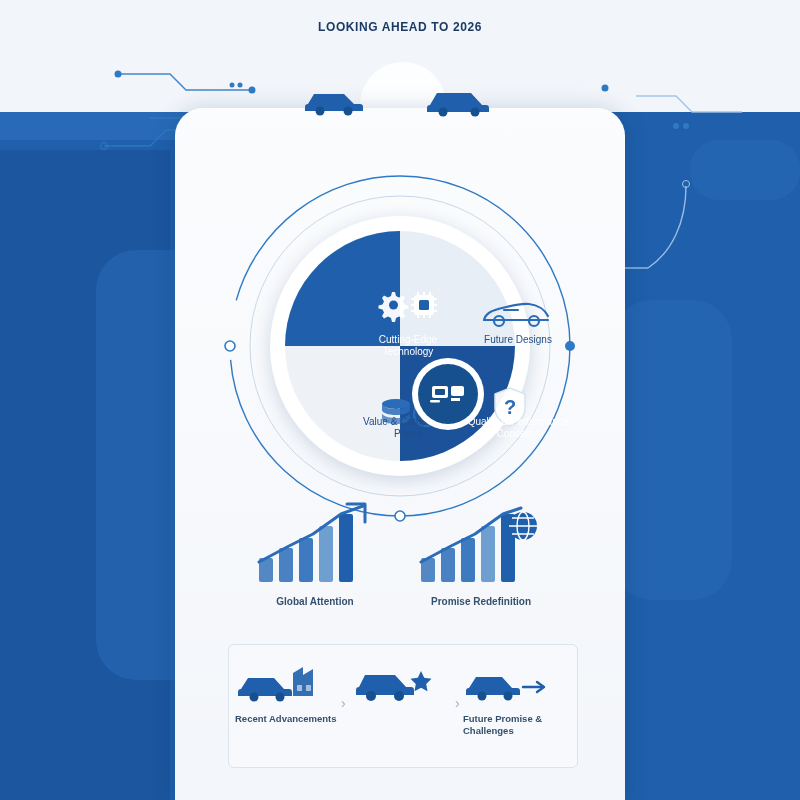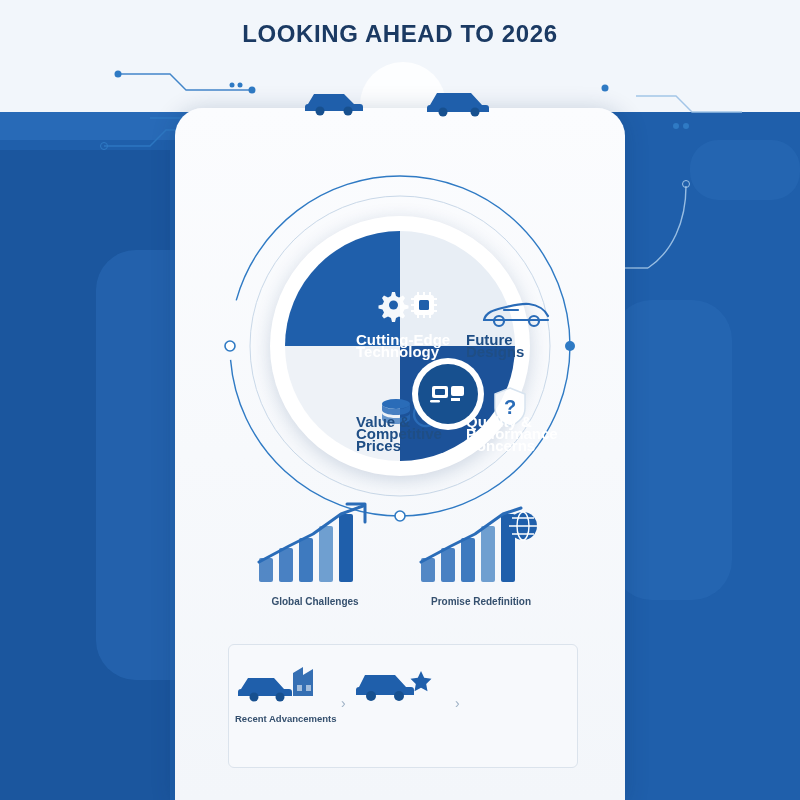--- a/index.html
+++ b/index.html
@@ -86,21 +86,21 @@
     border-radius: 28px 28px 0 0;
     box-shadow: 0 2px 24px rgba(12,40,80,.20);
   }
 
   
   .title {
     position: absolute;
     left: 0; top: 20px;
     width: 800px;
     text-align: center;
-    font-size: 24px;
+    font-size: 12px;
     font-weight: bold;
     letter-spacing: .6px;
     color: #1b3a63;
   }
 
   
   .topcars {
     position: absolute;
     left: 300px; top: 78px;
     width: 210px; height: 40px;
@@ -146,23 +146,23 @@
     position: absolute;
     left: 148px; top: 148px;
     width: 60px; height: 60px;
     border-radius: 50%;
     background: #17508f;
     box-shadow: 0 0 0 6px #ffffff;
   }
   .quad-label {
     position: absolute;
     width: 104px;
-    text-align: left;
-    font-size: 15px;
-    font-weight: bold;
+    text-align: center;
+    font-size: 10px;
+    font-weight: normal;
     line-height: 12px;
   }
   .lbl-tech  { left: 86px;  top: 118px; color: #ffffff; }
   .lbl-style { left: 196px; top: 118px; color: #1f4e85; }
   .lbl-value { left: 86px;  top: 200px; color: #1f4e85; }
   .lbl-qual  { left: 196px; top: 200px; color: #ffffff; }
 
   .quad-icon { position: absolute; }
   .ic-tech  { left: 106px; top: 72px; }
   .ic-style { left: 210px; top: 80px; }
@@ -350,21 +350,21 @@
       <g fill="#2a6cb8">
         <rect x="10" y="58" width="14" height="24" rx="2" opacity=".8"></rect>
         <rect x="30" y="48" width="14" height="34" rx="2" opacity=".85"></rect>
         <rect x="50" y="38" width="14" height="44" rx="2" opacity=".9"></rect>
         <rect x="70" y="26" width="14" height="56" rx="2" fill="#6f9fd0"></rect>
         <rect x="90" y="14" width="14" height="68" rx="2" fill="#1f5fab"></rect>
       </g>
       <path d="M10 62 L40 46 L64 34 L92 14 L114 6" fill="none" stroke="#2a6cb8" stroke-width="3" stroke-linecap="round" stroke-linejoin="round"></path>
       <path d="M98 4 h18 v18" fill="none" stroke="#2a6cb8" stroke-width="3" stroke-linecap="round" stroke-linejoin="round"></path>
     </svg>
-    <div class="growth-label">Global Challenges</div>
+    <div class="growth-label">Global Attention</div>
   </div>
 
   <div class="growth growth-b">
     <svg width="132" height="86" viewBox="0 0 132 86">
       <g fill="#2a6cb8">
         <rect x="6" y="58" width="14" height="24" rx="2" opacity=".8"></rect>
         <rect x="26" y="48" width="14" height="34" rx="2" opacity=".85"></rect>
         <rect x="46" y="38" width="14" height="44" rx="2" opacity=".9"></rect>
         <rect x="66" y="26" width="14" height="56" rx="2" fill="#6f9fd0"></rect>
         <rect x="86" y="14" width="14" height="68" rx="2" fill="#1f5fab"></rect>
@@ -407,15 +407,27 @@
           <path d="M10 30 l6-12 h30 l11 12 h5 a3 3 0 0 1 3 3 v5 H7 v-5 a3 3 0 0 1 3-3z"></path>
           <circle cx="22" cy="39" r="5" fill="#17508f"></circle>
           <circle cx="50" cy="39" r="5" fill="#17508f"></circle>
           <path d="M72 14 l3.2 6.7 7.3 1-5.3 5.2 1.3 7.3-6.5-3.5-6.5 3.5 1.3-7.3-5.3-5.2 7.3-1z"></path>
         </g>
       </svg>
     </div>
 
     <div class="chev chev-2">›</div>
 
+    <div class="strip-item si-3">
+      <svg width="90" height="48" viewBox="0 0 90 48">
+        <g fill="#1f5fab">
+          <path d="M6 31 l7-11 h26 l10 11 h5 a3 3 0 0 1 3 3 v4 H3 v-4 a3 3 0 0 1 3-3z"></path>
+          <circle cx="19" cy="39" r="4.5" fill="#17508f"></circle>
+          <circle cx="45" cy="39" r="4.5" fill="#17508f"></circle>
+        </g>
+        <path d="M60 30 h20" fill="none" stroke="#1f5fab" stroke-width="2.4" stroke-linecap="round"></path>
+        <path d="M74 25 l7 5 -7 5" fill="none" stroke="#1f5fab" stroke-width="2.4" stroke-linecap="round" stroke-linejoin="round"></path>
+      </svg>
+      <div class="strip-label">Future Promise &amp; Challenges</div>
+    </div>
   </div>
 
 </div>
 
 </body></html>

